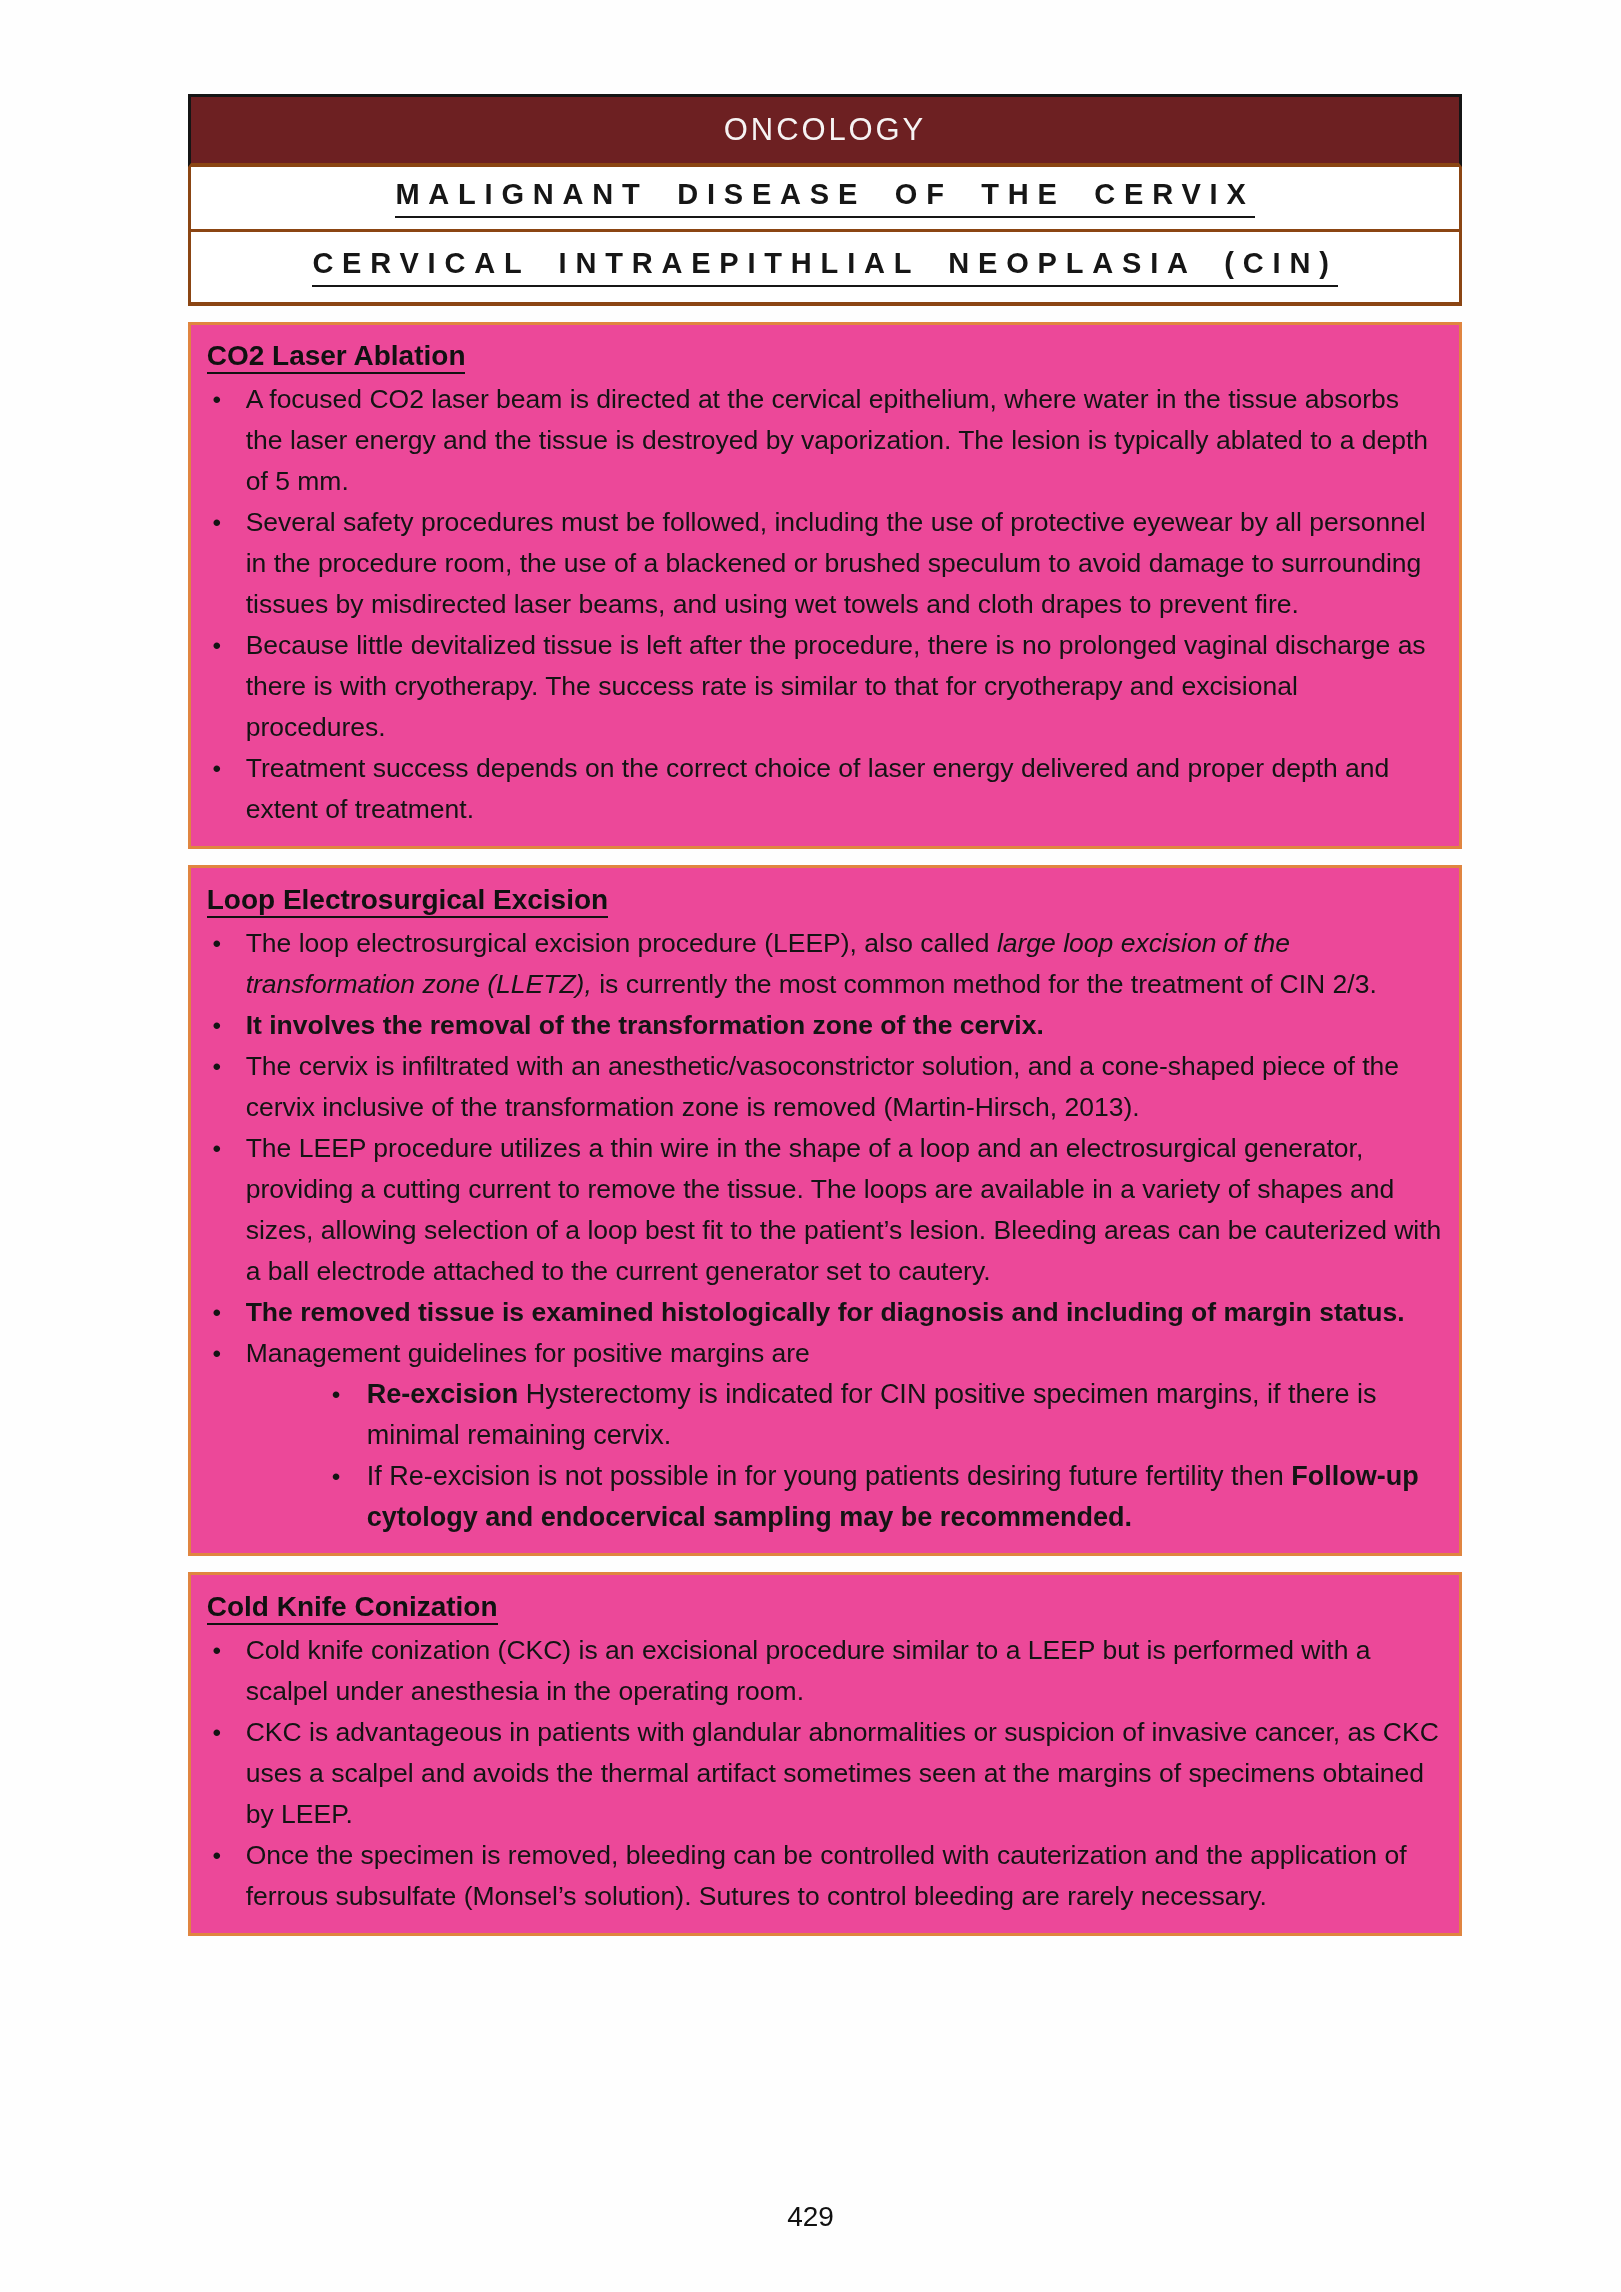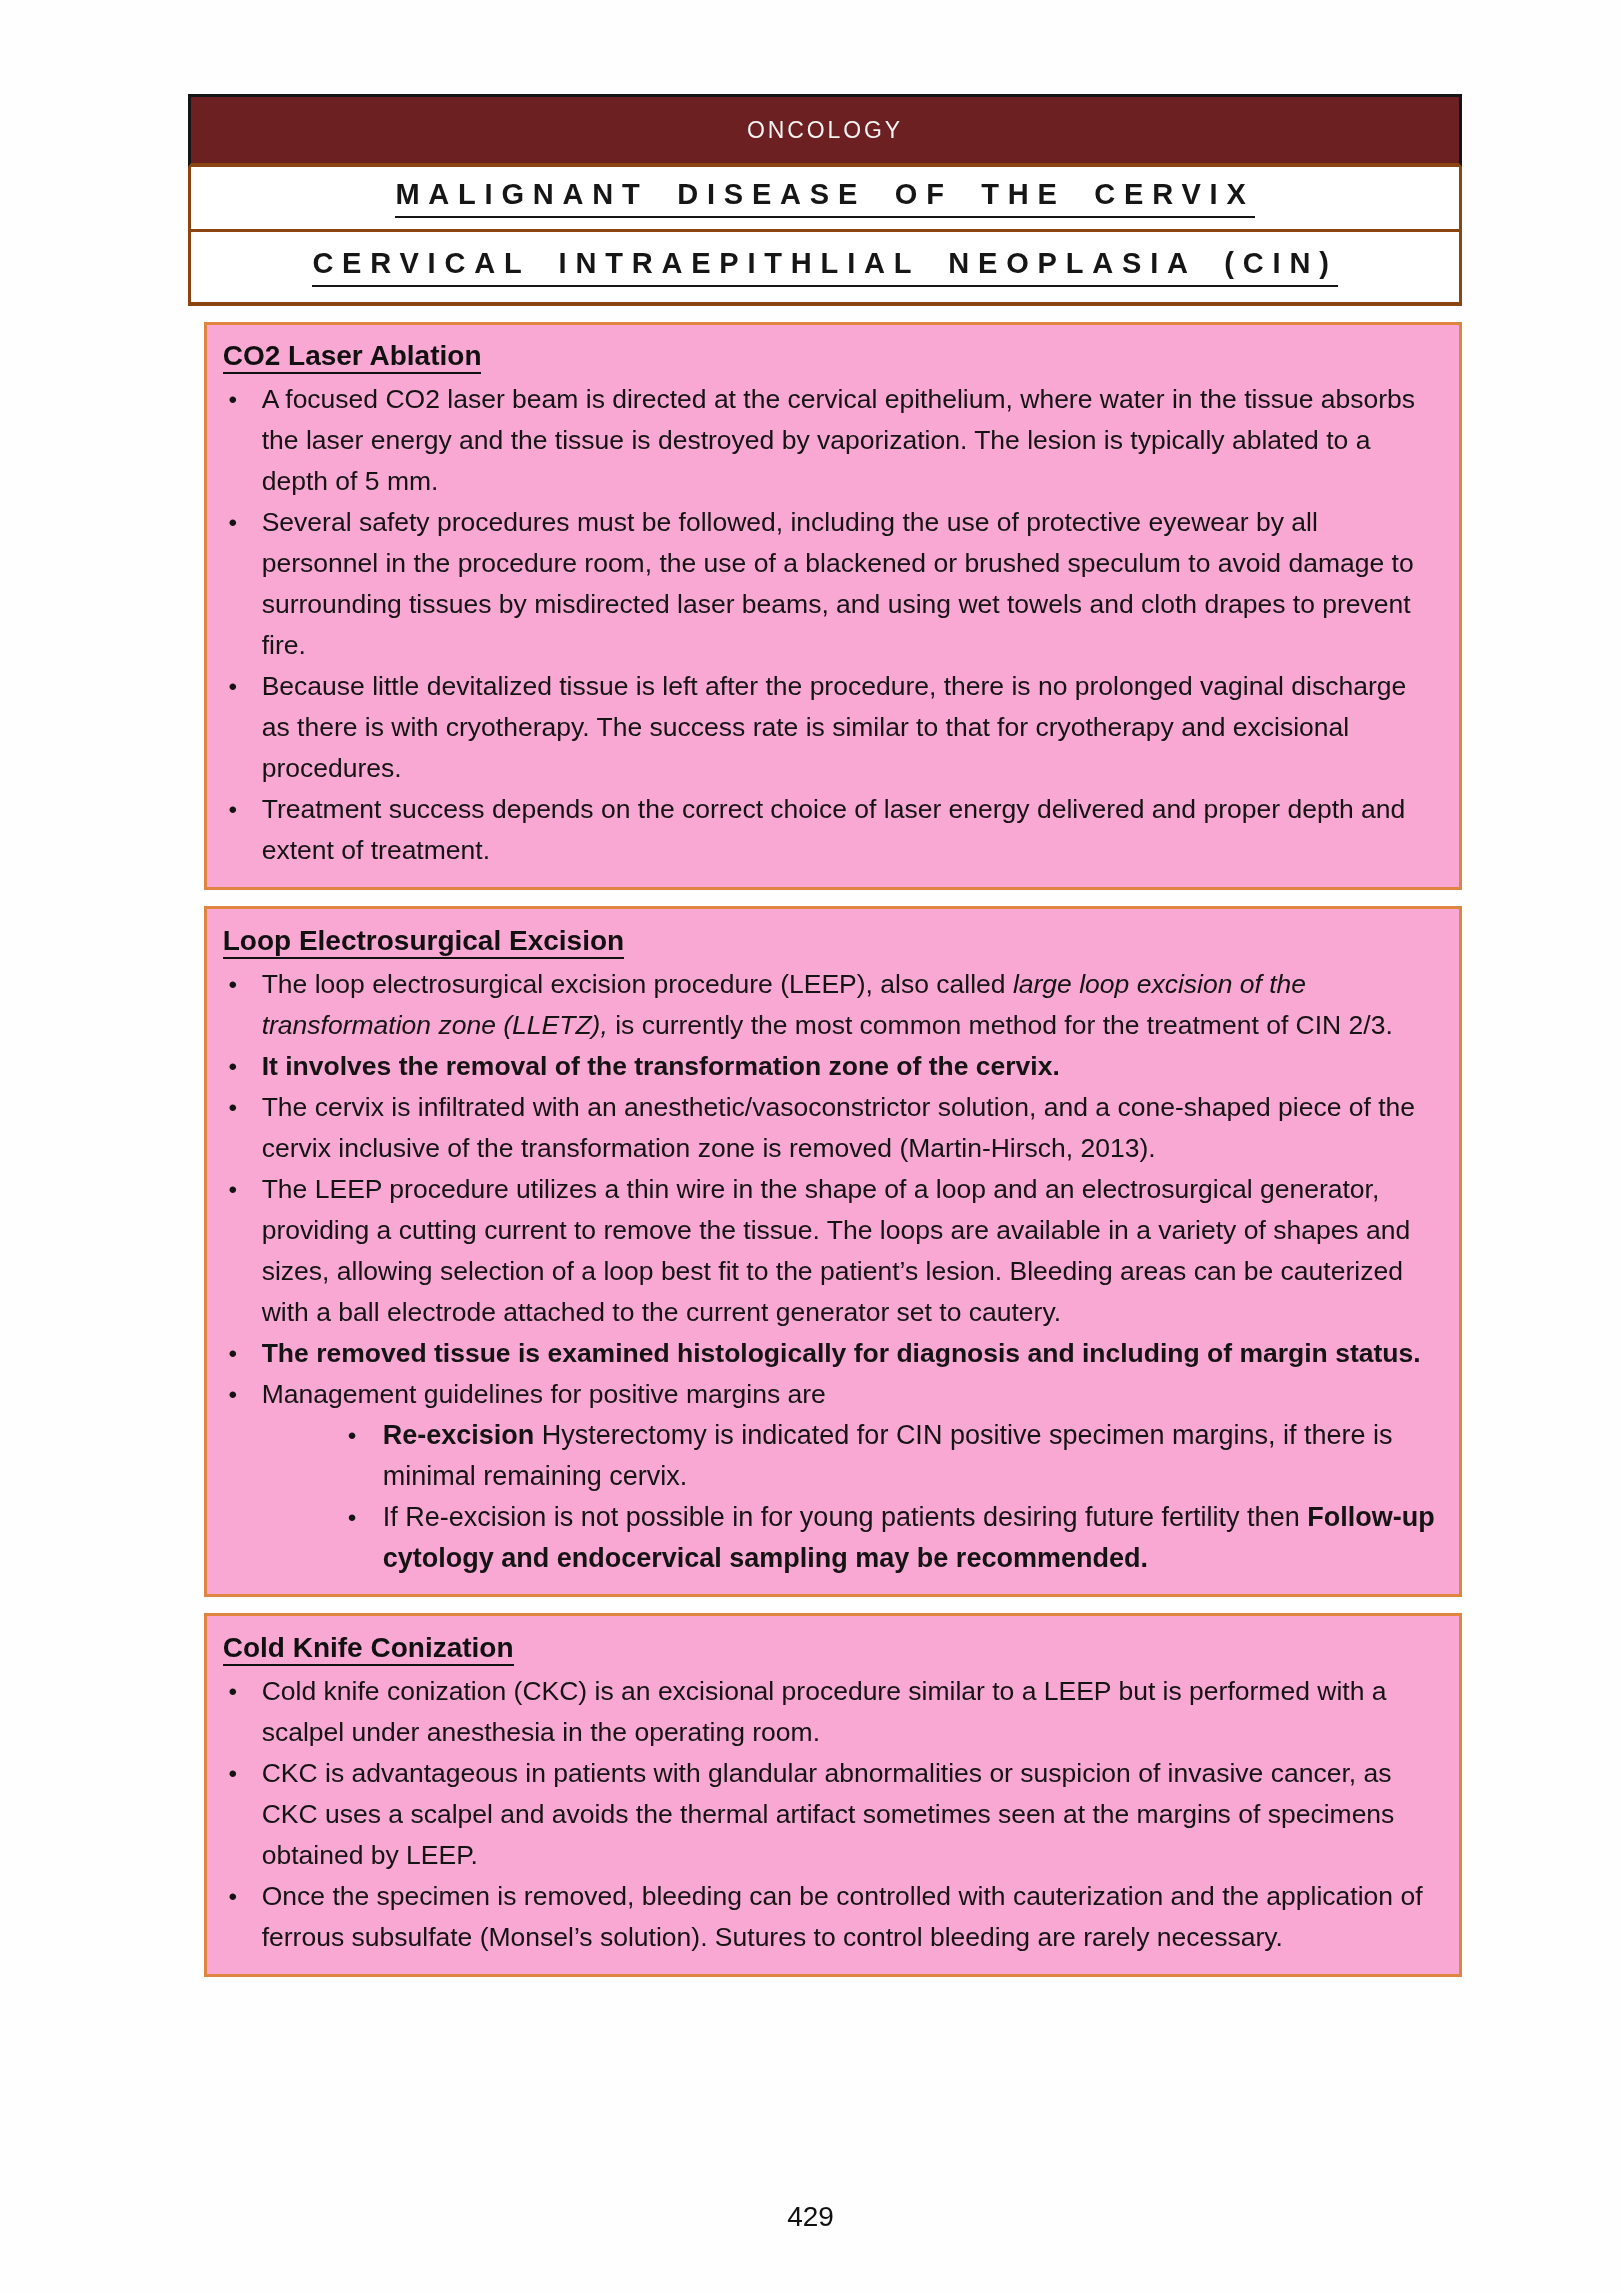--- a/index.html
+++ b/index.html
@@ -16,41 +16,40 @@
     font-family:"Liberation Sans", sans-serif;color:var(--text);
   }
   .content{position:absolute;left:188px;top:94px;width:1274px;}
   
   .banner{
     height:73px;background:var(--maroon);
     border:3.9px solid var(--banner_border);
     border-bottom:4.9px solid var(--header_border);
     display:flex;align-items:center;justify-content:center;
   }
-  .banner-text{color:#f6f3f3;font-size:23px;letter-spacing:2.9px;font-weight:400;}
+  .banner-text{color:#f6f3f3;font-size:31px;letter-spacing:2.9px;font-weight:400;}
   .hseg{
     border-left:3.9px solid var(--header_border);
     border-right:3.9px solid var(--header_border);
     border-bottom:3.9px solid var(--header_border);
     display:flex;align-items:center;justify-content:center;background:#fff;
   }
   .hseg.title{height:65px;}
   .hseg.subtitle{height:74px;border-bottom-width:4.9px;}
   .hseg .utext{
     font-weight:700;font-size:29px;letter-spacing:8.8px;word-spacing:11.8px;
     border-bottom:2.9px solid #161616;padding-bottom:5.9px;white-space:nowrap;
     color:#161616;
   }
   
   .box{
     border:3.9px solid var(--box_border);
-    background:#f9a8d4;
+    background:#ec4899;
     margin-top:15.7px;
     padding:9.8px 17.6px 15.7px 15.7px;
-    margin-left:16px;
   }
   .sec-heading{
     margin:0 0 2px 0;font-size:28px;font-weight:700;line-height:43px;
     color:#111;
   }
   .sec-heading .utext{border-bottom:2.9px solid #111;padding-bottom:1px;}
   ul.main,ul.sub{list-style:none;margin:0;padding:0;}
   li.b{
     position:relative;padding-left:39px;
     font-size:26.5px;line-height:41px;color:#141414;

